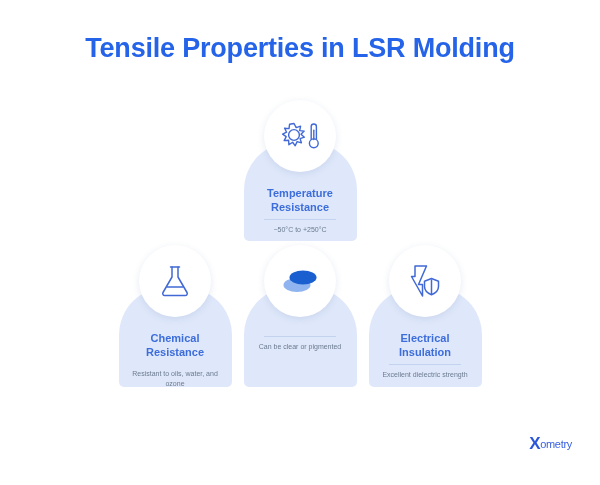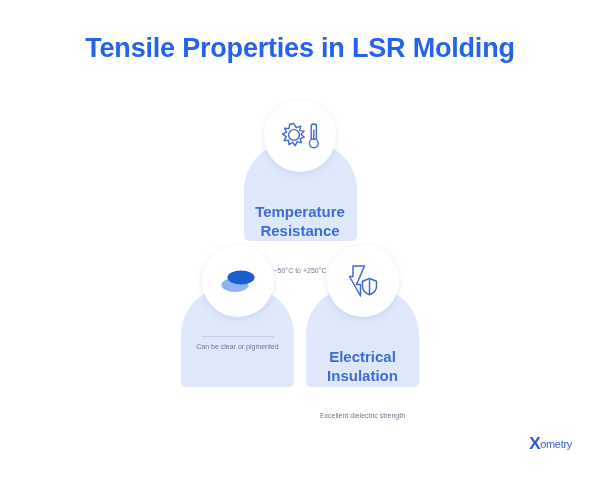--- a/index.html
+++ b/index.html
@@ -94,26 +94,26 @@
     display: flex;
     align-items: center;
     justify-content: center;
     z-index: 3;
   }
   .icon-circle svg {
     display: block;
   }
 
   .card-title {
-    font-size: 15px;
+    font-size: 11px;
     font-weight: bold;
     color: #3c6ddb;
     text-align: center;
     line-height: 1.28;
-    margin: 16px;
+    margin: 0;
   }
 
   .divider {
     width: 72px;
     height: 1px;
     background: #c2d2ef;
     margin: 5px 0 5px 0;
   }
 
   .card-sub {
@@ -173,20 +173,34 @@
       </div>
     </div>
 
 
 
 
   </div>
 
   <div class="row row-2">
 
+    <div class="card">
+      <div class="card-body">
+        <div class="icon-circle">
+          <svg width="42" height="42" viewBox="0 0 42 42" fill="none" stroke="#4169d6" stroke-width="1.5" stroke-linecap="round" stroke-linejoin="round">
+            <path d="M16.5 7 H25.5"></path>
+            <path d="M18 7 V17 L9 32.5 A2 2 0 0 0 10.8 35.5 H31.2 A2 2 0 0 0 33 32.5 L24 17 V7"></path>
+            <path d="M13.2 27 H28.8"></path>
+          </svg>
+        </div>
+        <div class="card-title">Chemical Resistance</div>
+        <div class="divider"></div>
+        <div class="card-sub">Resistant to oils, water, and ozone</div>
+      </div>
+    </div>
 
     <div class="card">
       <div class="card-body">
         <div class="icon-circle">
           <svg width="44" height="44" viewBox="0 0 44 44" fill="none">
             <ellipse cx="19" cy="26" rx="13.5" ry="7" fill="#8fb4f0"></ellipse>
             <ellipse cx="25" cy="18.5" rx="13.5" ry="7" fill="#1a5fd0"></ellipse>
           </svg>
         </div>
         <div class="divider"></div>

